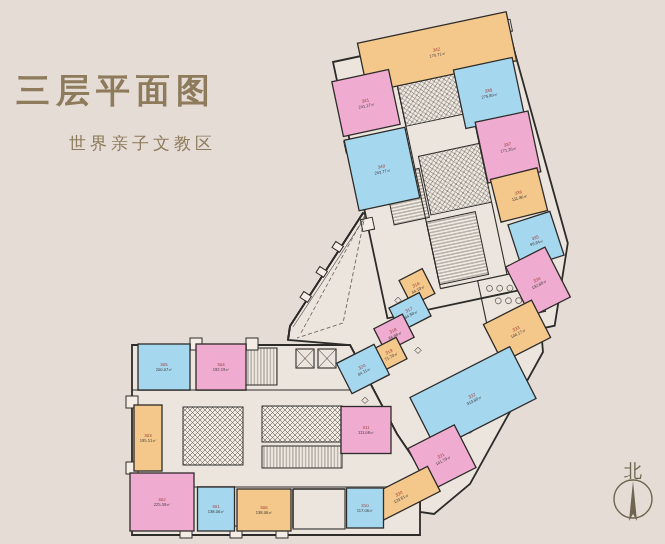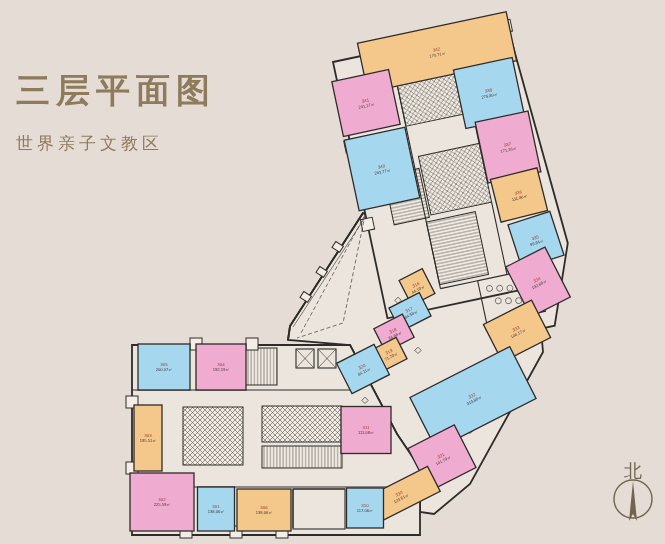--- a/index.html
+++ b/index.html
@@ -1,20 +1,20 @@
 <!DOCTYPE html>
 <html><head>
 <meta charset="utf-8">
 <style>
   html,body{margin:0;padding:0;}
   .stage{position:relative;width:665px;height:544px;background:#e5dcd6;overflow:hidden;
          font-family:"Liberation Sans", sans-serif;}
   .title-block{position:absolute;left:16px;top:68px;color:#8d7b5c;}
   .title{font-size:34px;font-weight:600;letter-spacing:6px;}
-  .subtitle{font-size:17px;letter-spacing:4px;margin-top:18px;}
+  .subtitle{font-size:17px;letter-spacing:4px;margin-top:18px;text-align:right;}
   svg{position:absolute;left:0;top:0;}
   .floor{fill:#ece5de;stroke:#2e2c29;stroke-width:1.8;stroke-linejoin:miter;}
   .wall{fill:none;stroke:#2e2c29;stroke-width:1.1;}
   .wall-thin{fill:none;stroke:#4a4642;stroke-width:.7;}
   .core{stroke:#2e2c29;stroke-width:1;}
   .room-rect{stroke:#2e2c29;stroke-width:1.3;}
   .room-no{fill:#a03c36;font-size:4.4px;text-anchor:middle;font-family:"Liberation Sans",sans-serif;}
   .room-area{fill:#3f3d3a;font-size:4.1px;text-anchor:middle;font-family:"Liberation Sans",sans-serif;}
   .dash{fill:none;stroke:#55504a;stroke-width:.8;stroke-dasharray:4 2.5;}
   .tab{fill:#f3ede6;stroke:#2e2c29;stroke-width:1;}

